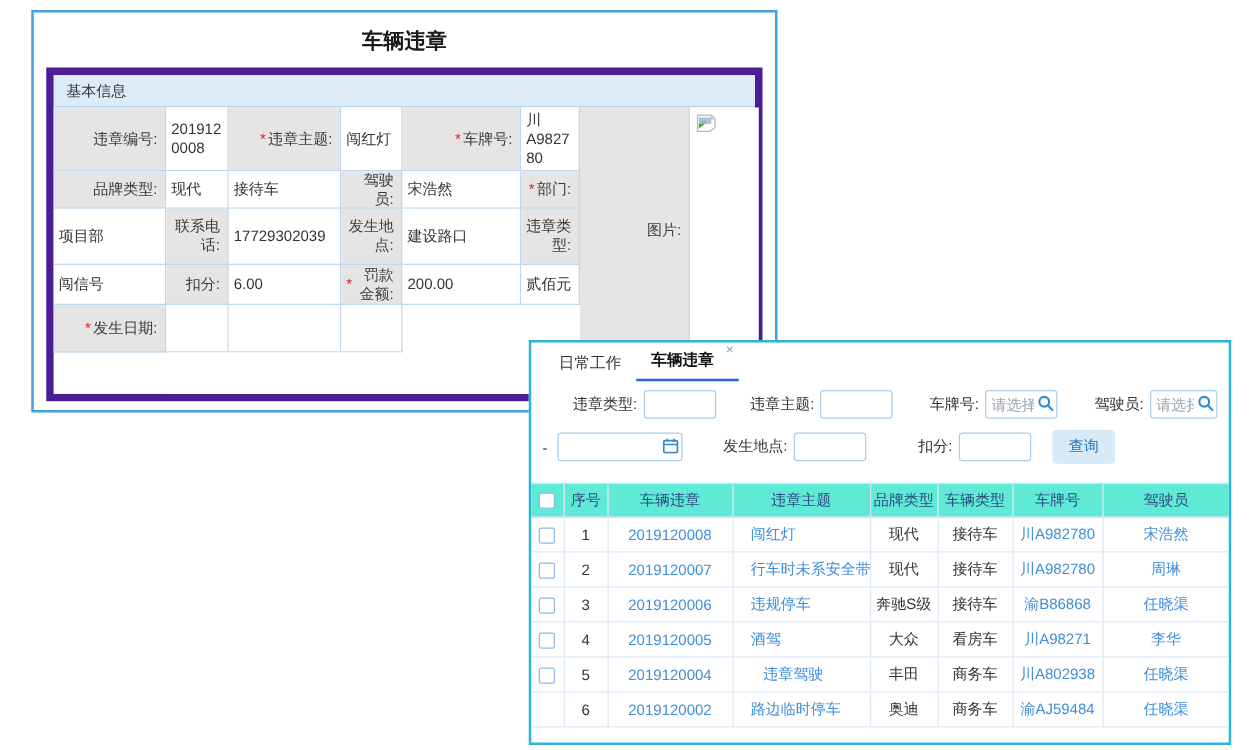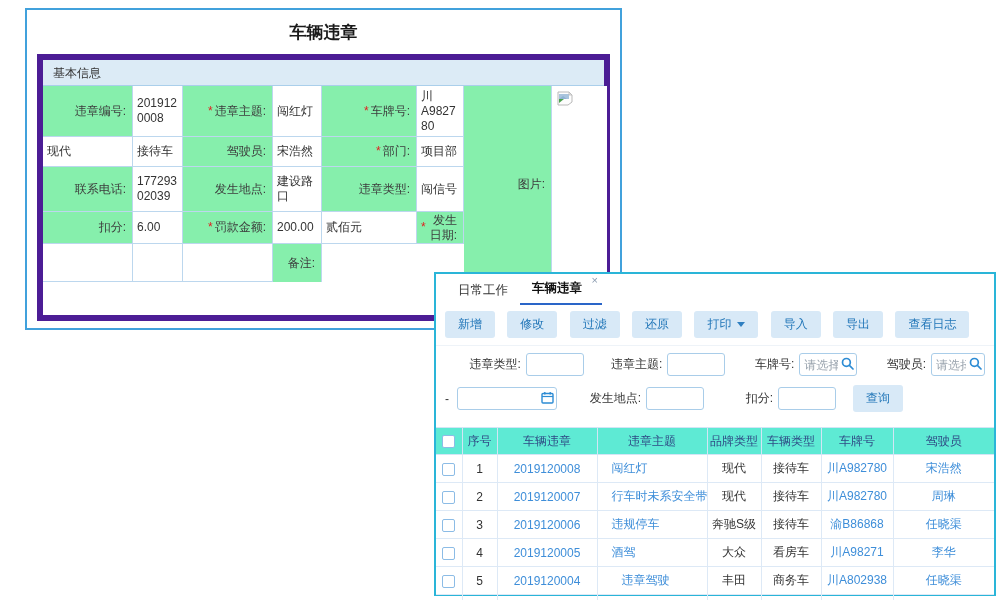--- a/index.html
+++ b/index.html
@@ -12,31 +12,31 @@
     background:#fff; border:2px solid #41a1dc; z-index:1; }
   .form-title { text-align:center; font-size:17px; font-weight:bold; color:#1a1a1a; padding:11px 0 10px; }
   .gbox { margin:0 10px; border:6px solid #4c1d95; }
   .gbox-head { height:26px; line-height:26px; padding-left:10px; background:#dcebf6;
     border-bottom:1px solid #aacfeb; color:#333; }
   .fgrid { display:grid; grid-template-columns:90px 50px 90px 49px 95px 47px 88px 55px;
     grid-template-rows:51px 30px 45px 32px 38px 33px; background:#fff; }
   .fcell { border-right:1px solid #bcd7ee; border-bottom:1px solid #bcd7ee;
     display:flex; align-items:center; min-width:0; overflow-wrap:break-word; word-break:break-word;
     padding:2px 4px; line-height:1.25; }
-  .fcell.lbl { background:#86efac; justify-content:flex-end; text-align:right; color:#3c3c3c; padding-right:6px; }
+  .fcell.lbl { background:#e5e5e5; justify-content:flex-end; text-align:right; color:#3c3c3c; padding-right:6px; }
   .fcell.val { background:#fff; justify-content:flex-start; }
   .fcell.last { border-right:none; }
   .fcell.norow { border-bottom:none; }
   .req { color:#e02020; margin-right:2px; }
   .pic-label { grid-column:7; grid-row:1/6; }
   .pic-cell { grid-column:8; grid-row:1/6; align-items:flex-start; padding:5px; }
   .remark-val { grid-column:2/9; }
 
   
-  .list-panel { position:absolute; left:434px; top:272px; width:562px; height:324px;
+  .list-panel { position:absolute; left:423px; top:272px; width:562px; height:324px;
     background:#fff; border:2px solid #2ab5d8; z-index:10; }
   .tabbar { display:flex; align-items:flex-end; height:31px; padding-left:10px; }
   .tab { position:relative; padding:7px 12px 6px; cursor:pointer; color:#333; font-size:12.5px; }
   .tab.active { font-weight:bold; color:#111; border-bottom:2px solid #2a65c8; padding-right:20px; }
   .tab-close { position:absolute; top:1px; right:4px; font-size:11px; color:#8a9bb0; font-weight:normal; }
   .toolbar { padding:6px 9px 7px; border-bottom:1px solid #eef3f8; white-space:nowrap; }
   .btn { display:inline-block; background:#d8e9f7; color:#2176b8; border:none; border-radius:3px;
     font-size:12px; padding:5px 13px; margin-right:9px; cursor:pointer;
     font-family:"Liberation Sans","DejaVu Sans",sans-serif; }
   .caret { display:inline-block; width:0; height:0; border-left:4px solid transparent;
@@ -97,20 +97,23 @@
         <div class="fcell val pic-cell last norow">
           <svg width="16" height="15" viewBox="0 0 16 15">
             <path d="M1 1 h11 l3 3 v7 l-4 3 H1 Z" fill="#fdfdfd" stroke="#b9b9b9" stroke-width="1"></path>
             <path d="M2 3 h10 v5 H2 Z" fill="#a9c4dd"></path>
             <path d="M2 8 l4 -3 4 3 Z" fill="#8fb3d4"></path>
             <path d="M2 8 h5 l-5 4 Z" fill="#4aa24a"></path>
             <path d="M12 1 l3 3 h-3 Z" fill="#e8e8e8" stroke="#b9b9b9" stroke-width="0.8"></path>
           </svg>
         </div>
 
+        <div class="fcell lbl">
+            <span>品牌类型:</span>
+          </div>
         <div class="fcell val">现代</div>
         <div class="fcell val">接待车</div>
         <div class="fcell lbl">
             <span>驾驶员:</span>
           </div>
         <div class="fcell val">宋浩然</div>
 
         <div class="fcell lbl">
             <span class="req">*</span>
             <span>部门:</span>
@@ -141,48 +144,35 @@
 
         <div class="fcell val">贰佰元</div>
         <div class="fcell lbl">
             <span class="req">*</span>
             <span>发生日期:</span>
           </div>
         <div class="fcell val"></div>
         <div class="fcell val"></div>
         <div class="fcell val"></div>
 
-        <div class="fcell lbl norow">
-            <span>备注:</span>
-          </div>
         <div class="fcell val remark-val last norow"></div>
       </div>
     </div>
   </div>
 
   <div class="list-panel">
 
     <div class="tabbar">
       <div class="tab">日常工作</div>
       <div class="tab active">
         <span>车辆违章</span>
         <span class="tab-close">×</span>
       </div>
     </div>
 
-    <div class="toolbar">
-      <button class="btn">新增</button>
-      <button class="btn">修改</button>
-      <button class="btn">过滤</button>
-      <button class="btn">还原</button>
-      <button class="btn"><span>打印</span><span class="caret"></span></button>
-      <button class="btn">导入</button>
-      <button class="btn">导出</button>
-      <button class="btn">查看日志</button>
-    </div>
 
     <div class="filters">
       <div class="frow">
         <span class="flabel w76">违章类型:</span>
         <input class="fin in58" style="">
         <span class="gap"></span>
         <span class="flabel w62">违章主题:</span>
         <input class="fin in58" style="">
         <span class="gap"></span>
         <span class="flabel w52">车牌号:</span>

